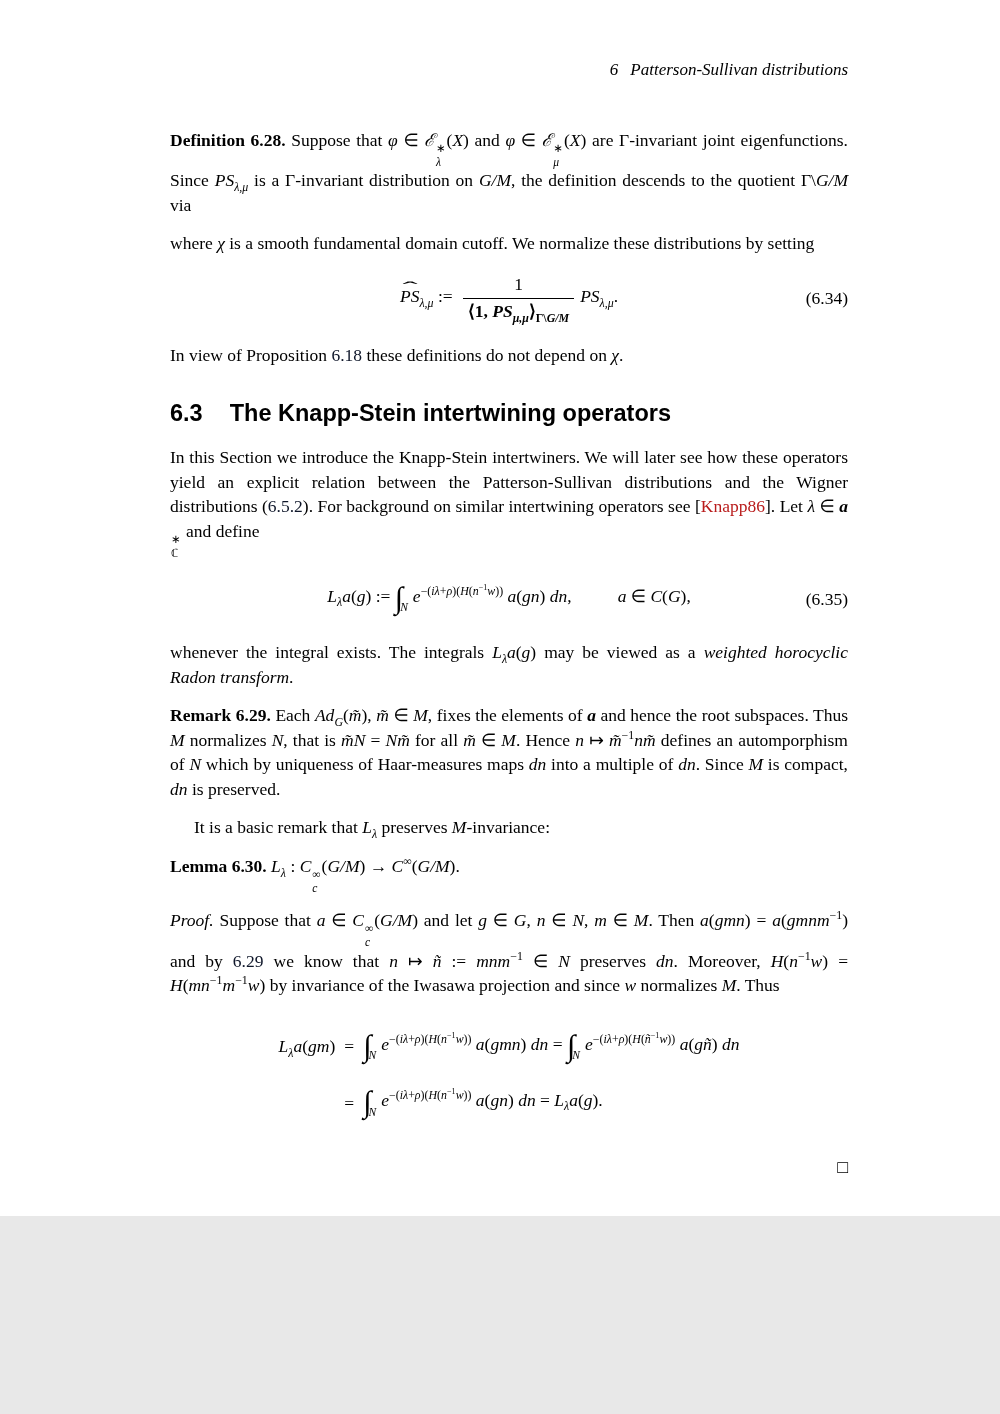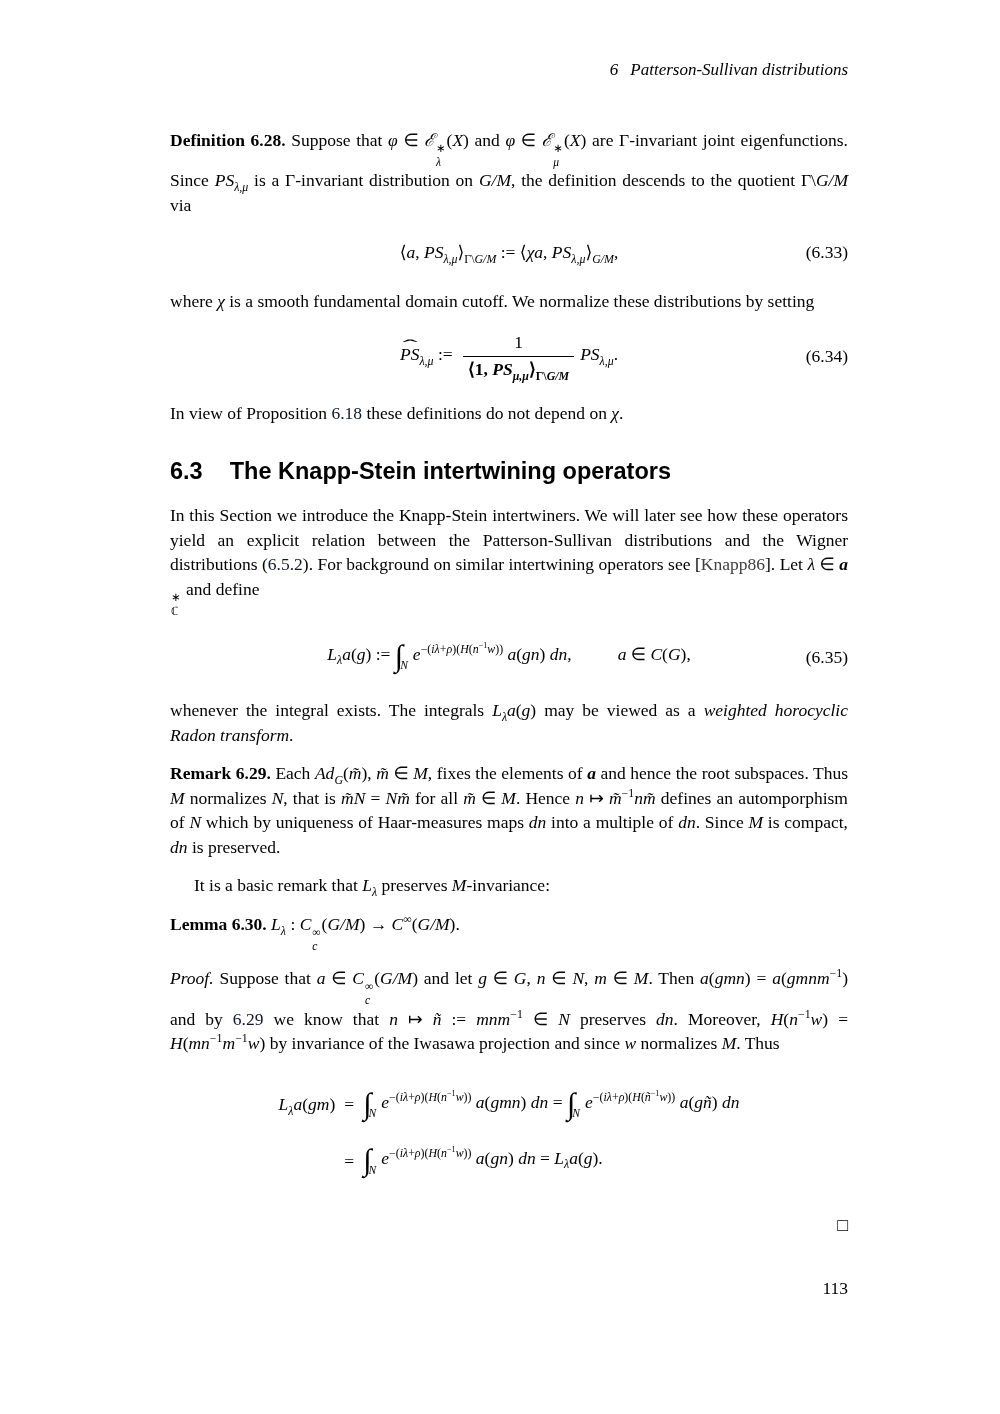--- a/index.html
+++ b/index.html
@@ -1,16 +1,16 @@
 <!DOCTYPE html>
 <html><head>
 <meta charset="utf-8">
 <style>
   html,body{margin:0;padding:0;background:#e8e8e8;}
-  .page{position:relative;width:1000px;height:1414px;background:#ffffff;margin:0 auto;
+  .page{position:relative;width:1000px;height:1216px;background:#ffffff;margin:0 auto;
         font-family:"Liberation Serif",serif;font-size:17.5px;line-height:1.4;color:#000;overflow:hidden;}
   .running-head{position:absolute;top:58px;right:152px;font-style:italic;font-size:17px;}
   .running-head .rh-no{margin-right:12px;}
   .content{position:absolute;left:170px;top:116px;width:678px;text-align:justify;}
   .para{margin:12px 0 14px 0;}
   .para.indent{text-indent:24px;}
   b{font-weight:bold;}
   sub,sup{line-height:0;}
   sub{font-size:68%;}
   sup{font-size:68%;}
@@ -25,21 +25,21 @@
   
   .frac{display:inline-block;vertical-align:middle;text-align:center;margin:0 6px;line-height:1.25;}
   .frac .num{display:block;padding:0 5px 2px;border-bottom:1px solid #000;}
   .frac .den{display:block;padding:2px 5px 0;font-weight:bold;}
   
   .int{font-size:175%;vertical-align:-0.2em;}
   .isub{font-size:66%;position:relative;top:0.8em;margin:0 5px 0 -3px;}
   .qquad{display:inline-block;width:46px;}
   .frak{font-style:italic;font-weight:bold;}
   .ref{color:#0f172a;cursor:pointer;}
-  .cite{color:#404040;cursor:pointer;}
+  .cite{color:#b91c1c;cursor:pointer;}
   
   .eq{position:relative;display:flex;justify-content:center;align-items:center;margin:18px 0 20px;min-height:34px;}
   .eq-no{position:absolute;right:0;}
   
   .section-heading{font-family:"Liberation Sans",sans-serif;font-weight:bold;font-size:23.5px;
                    margin:32px 0 18px;text-align:left;line-height:1.2;}
   .section-heading .sec-no{margin-right:27px;}
   
   .align{display:table;margin:20px auto 8px;}
   .arow{display:table-row;}
@@ -62,24 +62,20 @@
   <div class="content">
 
     <p class="para"><b>Definition 6.28.</b> Suppose that <i>φ</i> ∈ <i>ℰ</i><span class="ss">
           <span class="t">∗</span>
           <span class="b"><i>λ</i></span>
         </span>(<i>X</i>) and <i>φ</i> ∈ <i>ℰ</i><span class="ss">
           <span class="t">∗</span>
           <span class="b"><i>μ</i></span>
         </span>(<i>X</i>) are Γ-invariant joint eigenfunctions. Since <i>PS</i><sub><i>λ,μ</i></sub> is a Γ-invariant distribution on <i>G/M</i>, the definition descends to the quotient Γ\<i>G/M</i> via</p>
 
-    <div class="eq">
-      <span class="eq-body">⟨<i>a</i>, <i>PS</i><sub><i>λ,μ</i></sub>⟩<sub>Γ\<i>G/M</i></sub> := ⟨<i>χa</i>, <i>PS</i><sub><i>λ,μ</i></sub>⟩<sub><i>G/M</i></sub>,</span>
-      <span class="eq-no">(6.33)</span>
-    </div>
 
     <p class="para">where <i>χ</i> is a smooth fundamental domain cutoff.  We normalize these distributions by setting</p>
 
     <div class="eq">
       <span class="eq-body"><span class="hat"><i>PS</i></span><sub><i>λ,μ</i></sub> := <span class="frac"><span class="num">1</span><span class="den">⟨1, <i>PS</i><sub><i>μ,μ</i></sub>⟩<sub>Γ\<i>G/M</i></sub></span></span><i>PS</i><sub><i>λ,μ</i></sub>.</span>
       <span class="eq-no">(6.34)</span>
     </div>
 
     <p class="para">In view of Proposition <span class="ref">6.18</span> these definitions do not depend on <i>χ</i>.</p>
 

